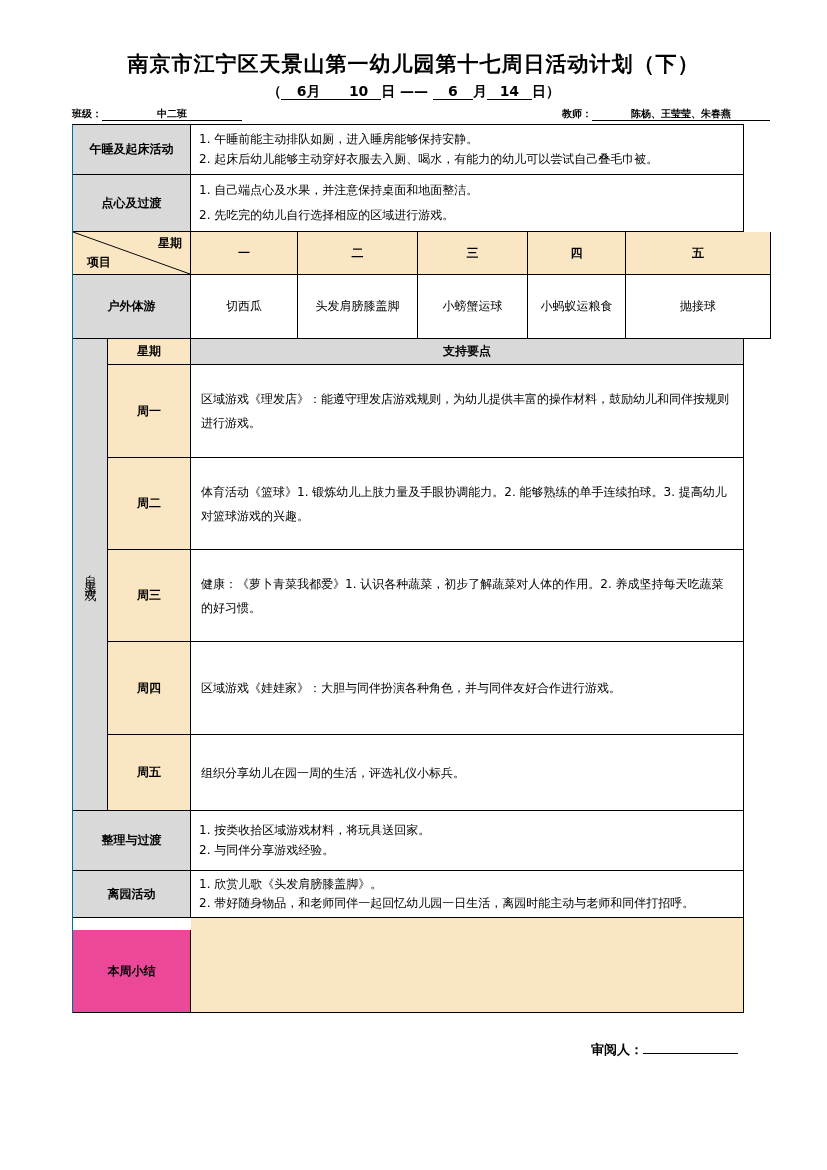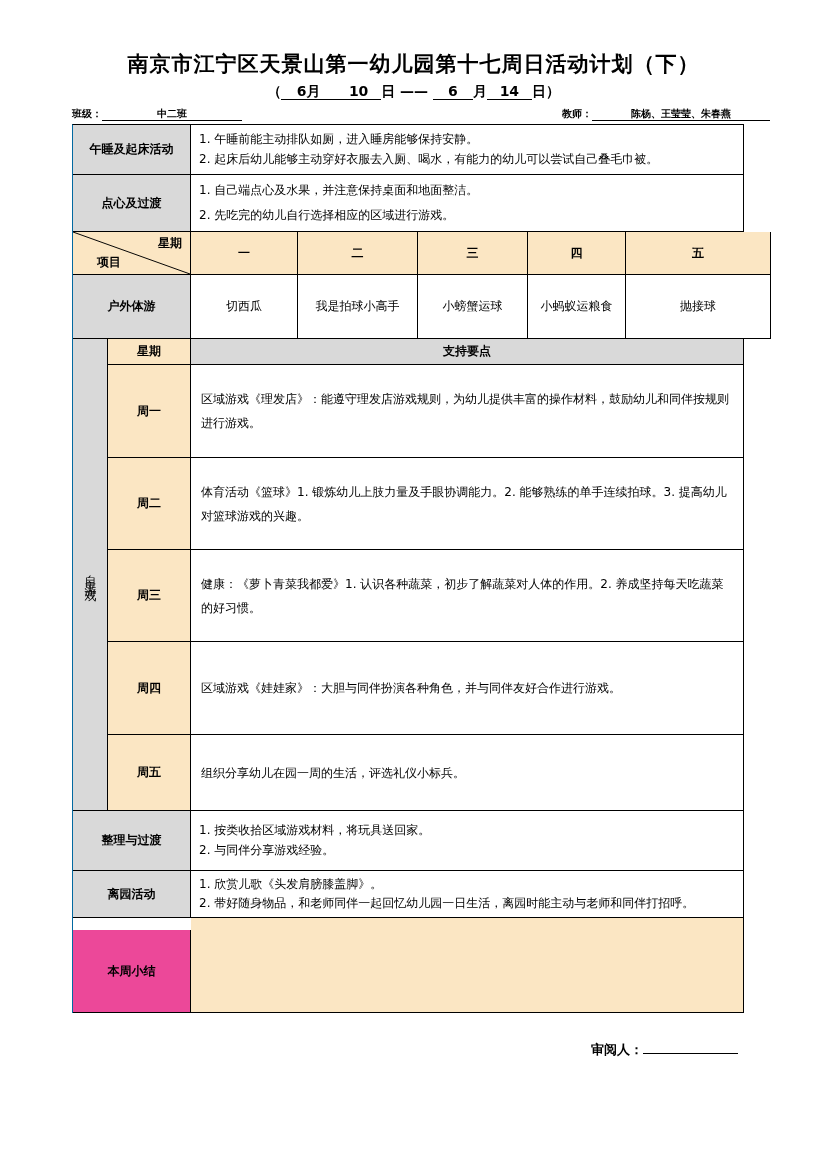--- a/index.html
+++ b/index.html
@@ -78,21 +78,21 @@
   .h92 { height: 92px; } .h76 { height: 76px; } .h60 { height: 60px; }
   .h47 { height: 47px; } .h95 { height: 95px; }
 
   
   .diag {
     position: relative;
     width: 118px; flex: 0 0 118px;
   }
   .diag svg { position: absolute; inset: 0; width: 100%; height: 100%; }
   .diag .tr { position: absolute; top: 3px; right: 8px; font-weight: bold; }
-  .diag .bl { position: absolute; bottom: 3px; left: 24px; font-weight: bold; }
+  .diag .bl { position: absolute; bottom: 3px; left: 14px; font-weight: bold; }
 
   .daycell {
     display: flex; align-items: center; justify-content: center;
     text-align: center; font-weight: bold;
   }
   .dw0 { width: 107px; flex: 0 0 107px; }
   .dw1 { width: 120px; flex: 0 0 120px; }
   .dw2 { width: 110px; flex: 0 0 110px; }
   .dw3 { width:  98px; flex: 0 0  98px; }
   .dw4 { width: 145px; flex: 0 0 145px; }
@@ -185,21 +185,21 @@
       <div class="cell daycell cream dw0">一</div>
       <div class="cell daycell cream dw1">二</div>
       <div class="cell daycell cream dw2">三</div>
       <div class="cell daycell cream dw3">四</div>
       <div class="cell daycell cream dw4">五</div>
     </div>
 
     <div class="trow h64">
       <div class="cell lbl">户外体游</div>
       <div class="cell daycell acttext dw0">切西瓜</div>
-      <div class="cell daycell acttext dw1">我是拍球小高手</div>
+      <div class="cell daycell acttext dw1">头发肩膀膝盖脚</div>
       <div class="cell daycell acttext dw2">小螃蟹运球</div>
       <div class="cell daycell acttext dw3">小蚂蚁运粮食</div>
       <div class="cell daycell acttext dw4">抛接球</div>
     </div>
 
     <div class="auto-section">
       <div class="side-strip">
         <span class="vtext">自主游戏</span>
       </div>
       <div class="auto-right">

